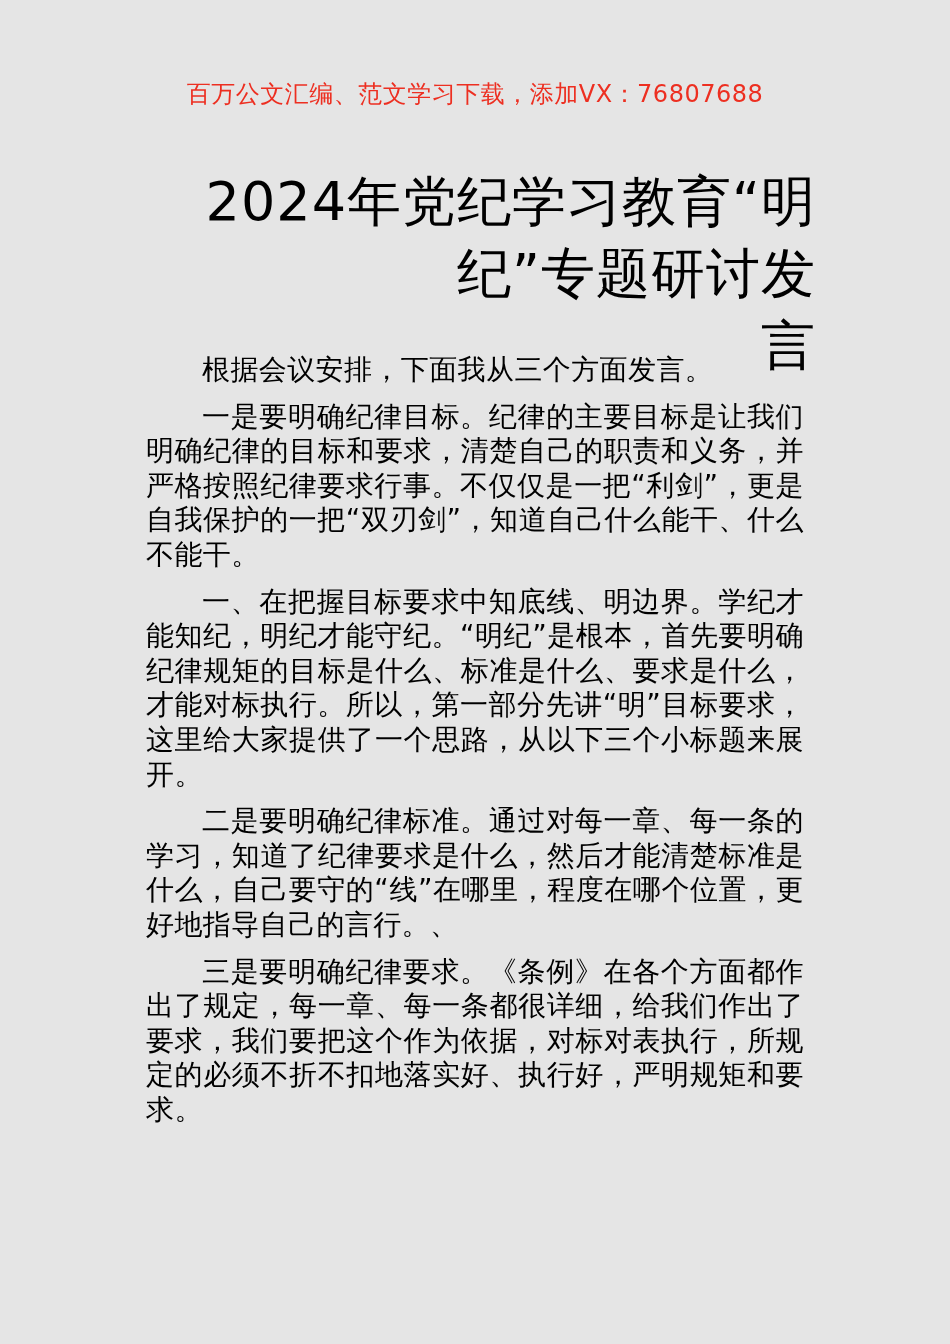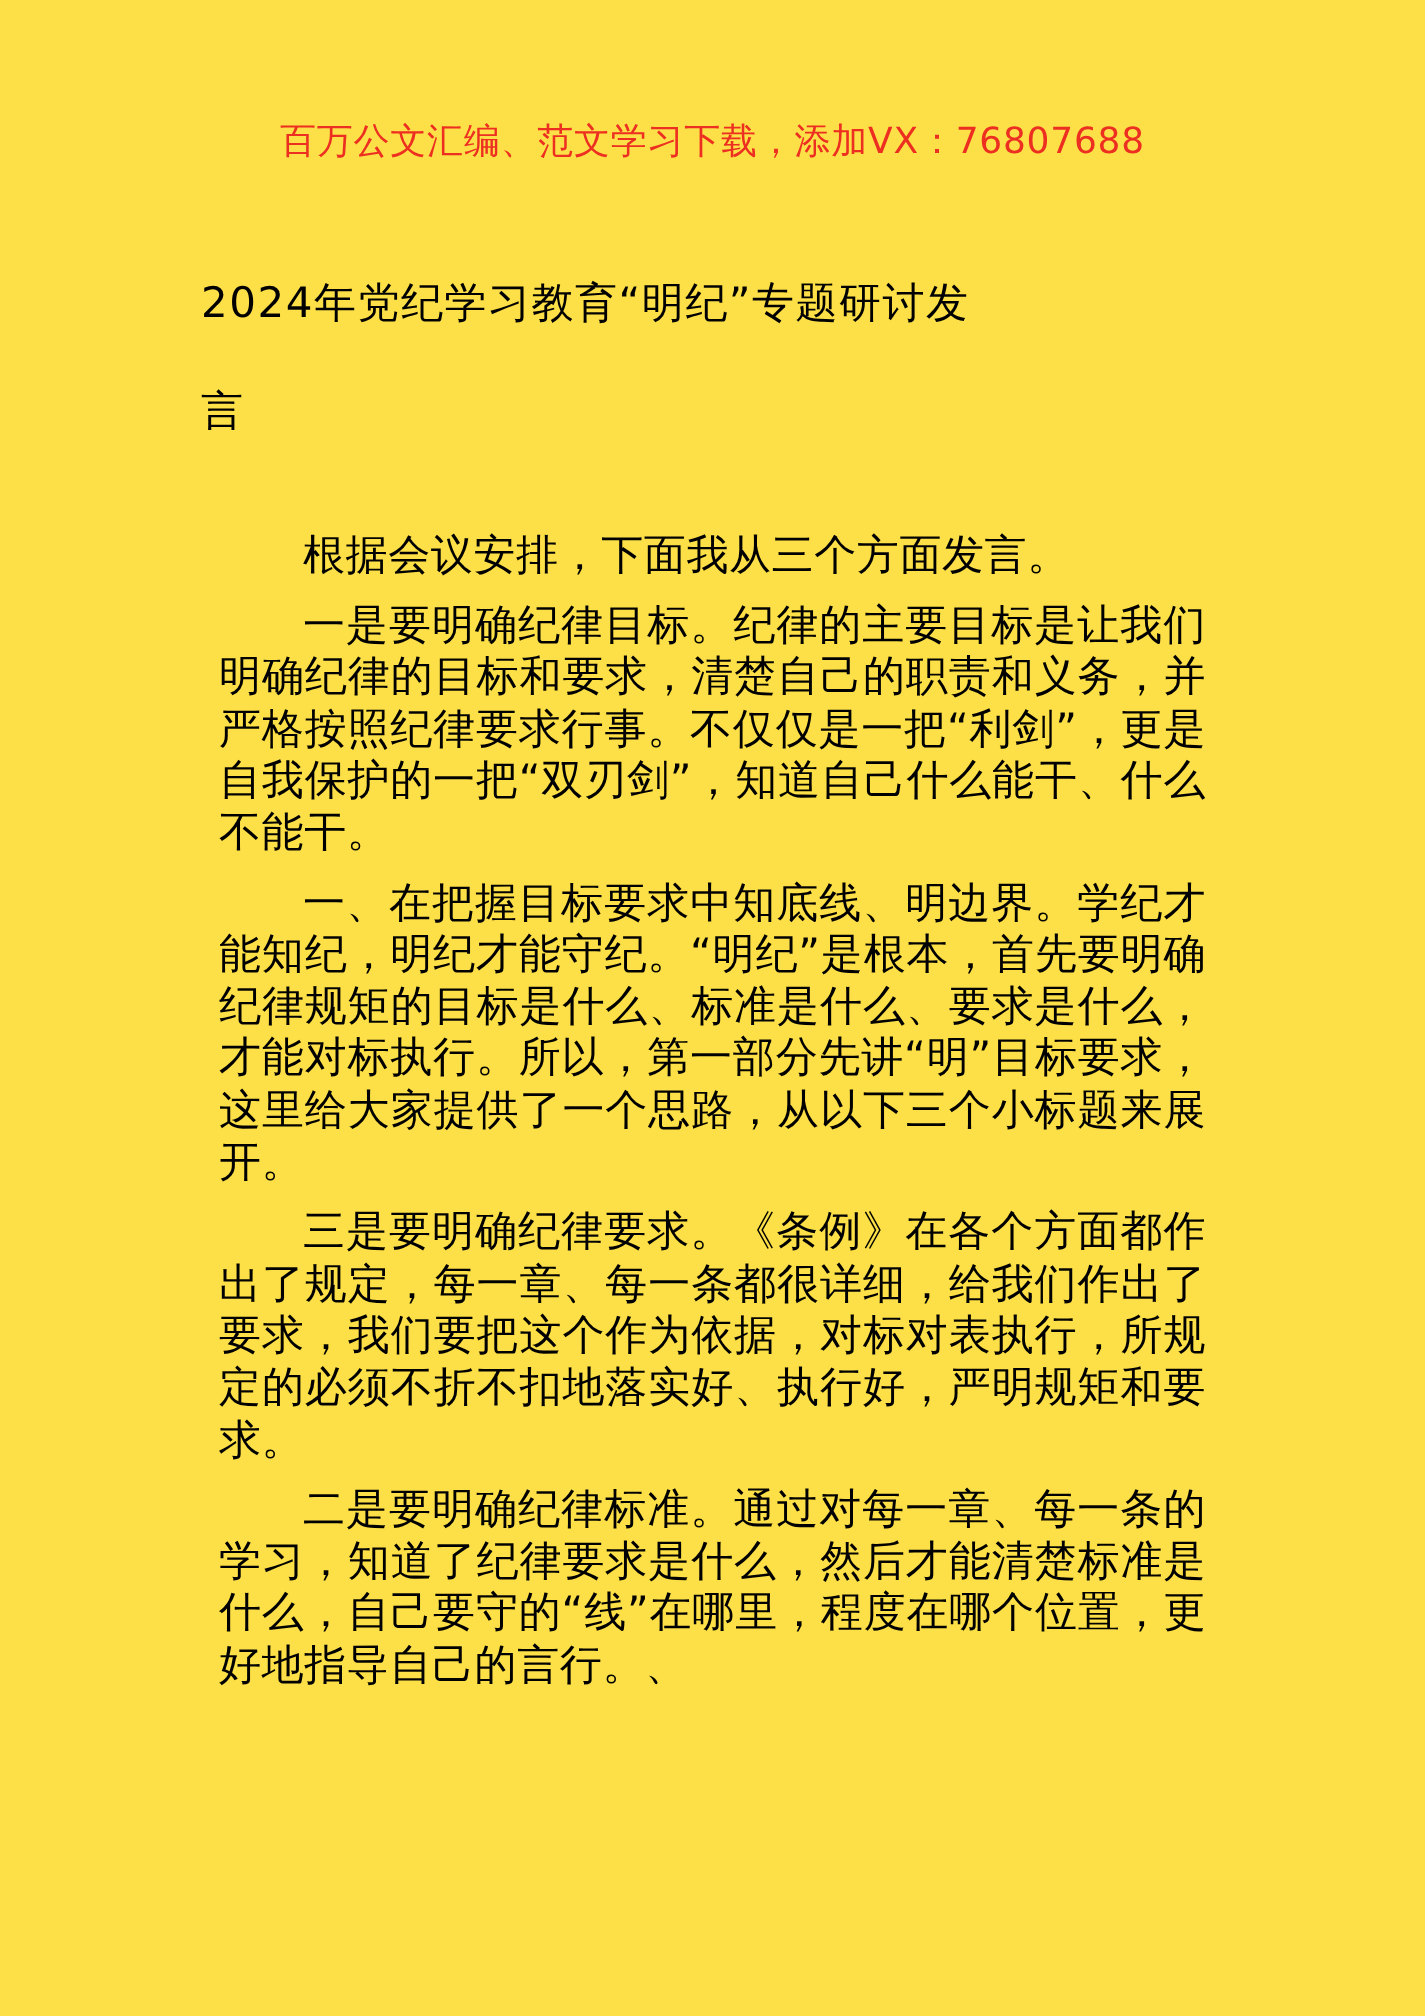--- a/index.html
+++ b/index.html
@@ -4,43 +4,43 @@
 <style>
   html, body {
     margin: 0;
     padding: 0;
     background: #ffffff;
   }
   .page {
     position: relative;
     width: 950px;
     height: 1344px;
-    background: #fde047;
+    background: #e5e5e5;
     font-family: "DejaVu Sans", sans-serif;
     color: #000000;
     overflow: hidden;
   }
   .promo-banner {
     position: absolute;
     top: 80px;
     left: 0;
     width: 100%;
     text-align: center;
     font-size: 24px;
     line-height: 28px;
     letter-spacing: 0.5px;
     color: #ed2f21;
   }
   .doc-title {
     position: absolute;
     top: 166px;
     left: 134px;
     width: 682px;
-    text-align: left;
-    font-size: 28px;
+    text-align: right;
+    font-size: 54px;
     line-height: 72px;
     font-weight: 500;
     color: #000000;
     letter-spacing: 1px;
   }
   .doc-body {
     position: absolute;
     top: 341px;
     left: 134px;
     width: 682px;
@@ -65,17 +65,17 @@
 
   <div class="doc-title">
     <div>2024年党纪学习教育“明纪”专题研讨发</div>
     <div>言</div>
   </div>
 
   <div class="doc-body">
     <p>根据会议安排，下面我从三个方面发言。</p>
     <p>一是要明确纪律目标。纪律的主要目标是让我们明确纪律的目标和要求，清楚自己的职责和义务，并严格按照纪律要求行事。不仅仅是一把“利剑”，更是自我保护的一把“双刃剑”，知道自己什么能干、什么不能干。</p>
     <p>一、在把握目标要求中知底线、明边界。学纪才能知纪，明纪才能守纪。“明纪”是根本，首先要明确纪律规矩的目标是什么、标准是什么、要求是什么，才能对标执行。所以，第一部分先讲“明”目标要求，这里给大家提供了一个思路，从以下三个小标题来展开。</p>
+    <p>二是要明确纪律标准。通过对每一章、每一条的学习，知道了纪律要求是什么，然后才能清楚标准是什么，自己要守的“线”在哪里，程度在哪个位置，更好地指导自己的言行。、</p>
     <p>三是要明确纪律要求。《条例》在各个方面都作出了规定，每一章、每一条都很详细，给我们作出了要求，我们要把这个作为依据，对标对表执行，所规定的必须不折不扣地落实好、执行好，严明规矩和要求。</p>
-    <p>二是要明确纪律标准。通过对每一章、每一条的学习，知道了纪律要求是什么，然后才能清楚标准是什么，自己要守的“线”在哪里，程度在哪个位置，更好地指导自己的言行。、</p>
   </div>
 
 </div>
 
 </body></html>

